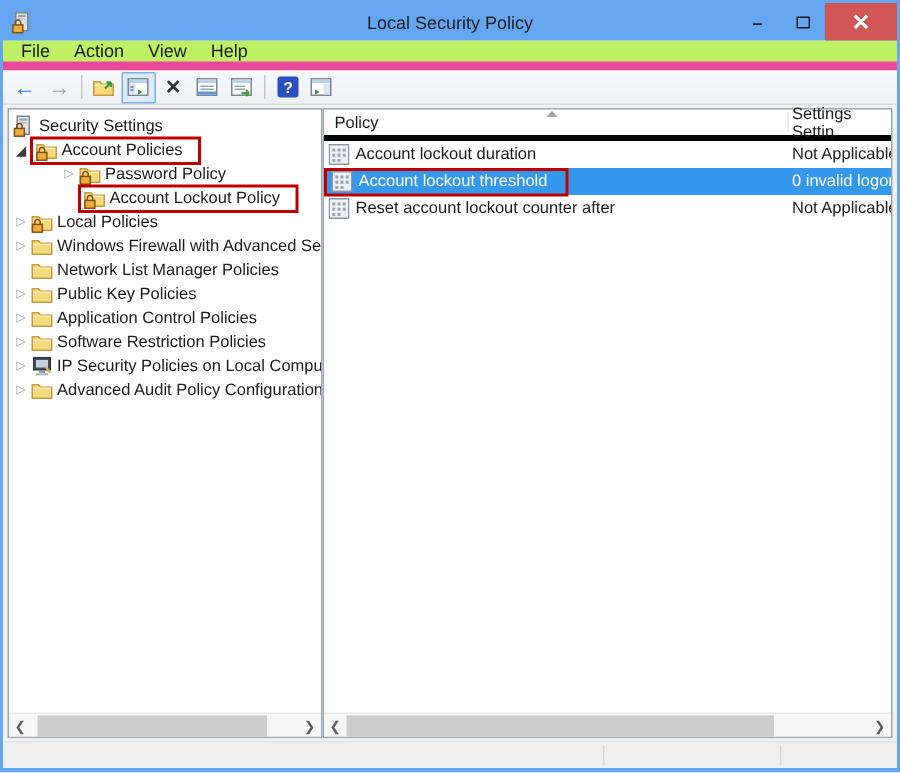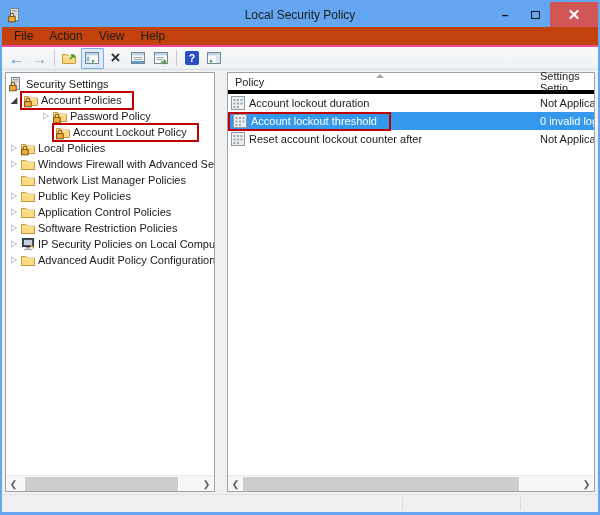--- a/index.html
+++ b/index.html
@@ -14,34 +14,34 @@
   
   .titlebar{height:25px;background:var(--titlebar);position:relative;display:flex;align-items:center;flex:none;}
   .title-icon{width:16px;height:16px;margin-left:5px;display:inline-block;}
   .title-text{position:absolute;left:0;right:0;text-align:center;font-size:12px;color:#1c1c1c;}
   .controls{margin-left:auto;display:flex;height:100%;align-items:stretch;position:relative;}
   .ctl{width:30px;display:flex;align-items:center;justify-content:center;font-size:12px;color:#14181c;cursor:default;}
   .ctl-min{font-weight:bold;letter-spacing:0;}
   .max-glyph{width:9px;height:8px;border:1.5px solid #14181c;display:inline-block;}
   .ctl-close{width:48px;background:var(--close);color:#fff;font-size:15px;font-weight:bold;}
   
-  .menubar{height:20px;background:#c2410c;display:flex;align-items:flex-start;padding-left:4px;flex:none;border-bottom:2px solid #ec4899;}
+  .menubar{height:20px;background:#bef264;display:flex;align-items:flex-start;padding-left:4px;flex:none;border-bottom:6px solid #ec4899;}
   .menu-item{font-size:12px;padding:0 8px;height:100%;display:flex;align-items:center;}
   
   .toolbar{height:23px;background:linear-gradient(#f7f8f9,#eef1f4);border-bottom:1px solid #d9dde1;
     display:flex;align-items:center;padding-left:3px;flex:none;}
   .tb-btn{width:23px;height:21px;display:flex;align-items:center;justify-content:center;position:relative;}
   .tb-btn.pressed{border:1px solid #7ab0e8;background:#dcebfb;border-radius:1px;}
   .tb-sep{width:1px;height:16px;background:#c3c9cf;margin:0 3px;}
   .tb-ico{width:17px;height:16px;display:flex;align-items:center;justify-content:center;font-size:15px;line-height:1;}
   .g-back{color:#3b7bd0;font-weight:bold;}
   .g-fwd{color:#9b9fa3;font-weight:bold;}
   .g-x{color:#2e3236;font-weight:bold;font-size:17px;margin-top:-2px;}
   
-  .content{flex:1;display:flex;gap:12px;padding:2px 3px;background:#f0f0f0;min-height:0;}
+  .content{flex:1;display:flex;gap:0;padding:2px 3px;background:#f0f0f0;min-height:0;}
   .pane{background:#fff;border:1px solid var(--border-gray);display:flex;flex-direction:column;min-width:0;}
   .pane-left{width:210px;flex:none;}
   .pane-right{flex:1;}
   .pane-body{flex:1;overflow:hidden;position:relative;}
   
   .tree{padding-top:3px;}
   .tree-row{height:16px;display:flex;align-items:center;font-size:11px;white-space:nowrap;position:relative;}
   .exp{width:12px;flex:none;text-align:center;font-size:8px;line-height:16px;}
   .exp-collapsed::before{content:"\25B7";color:#8f9aa3;}
   .exp-expanded::before{content:"\25E2";color:#3c3c3c;font-size:9px;}

